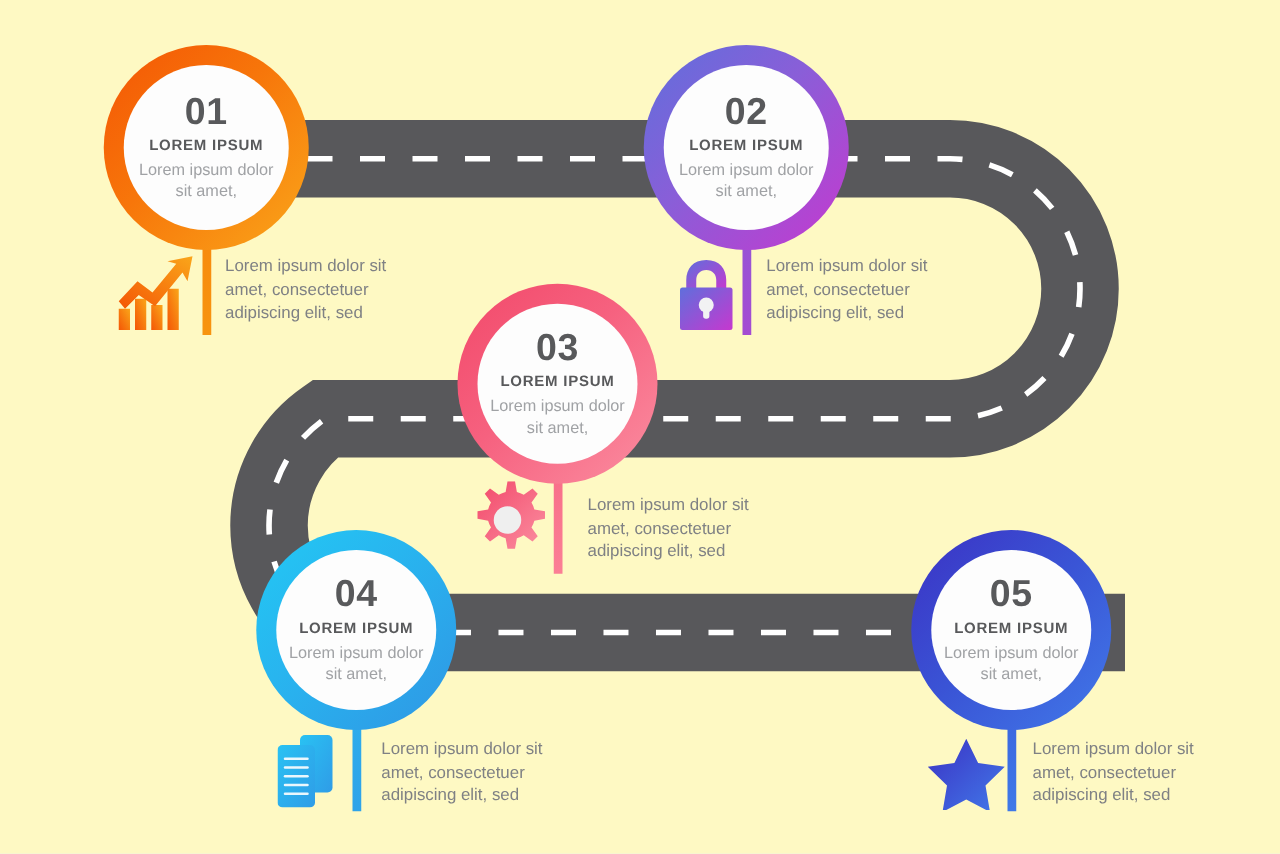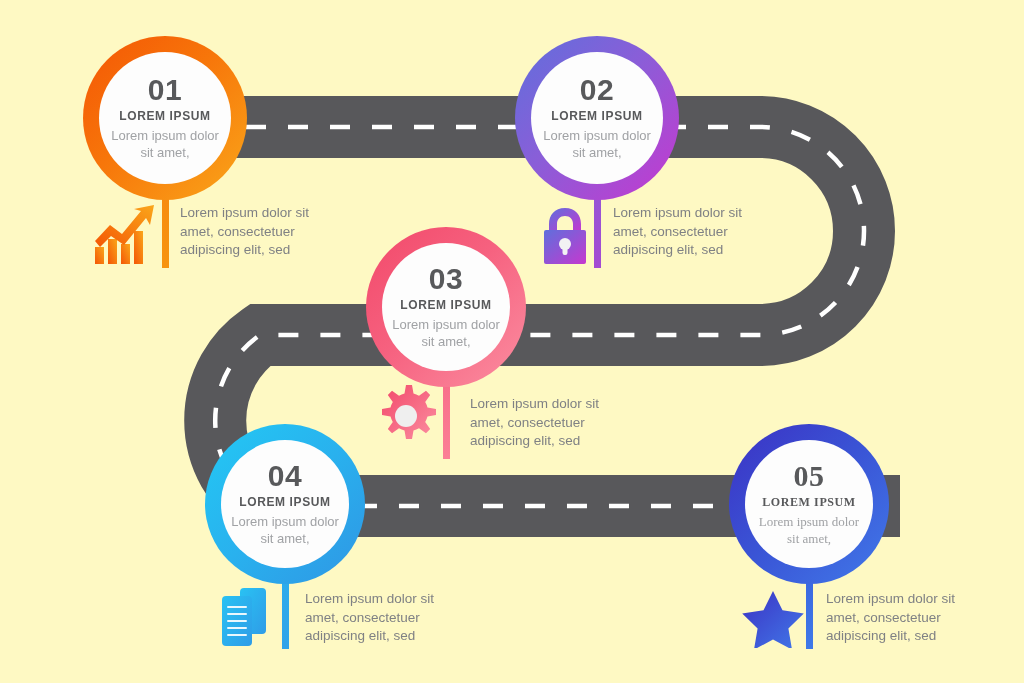--- a/index.html
+++ b/index.html
@@ -233,21 +233,21 @@
         </g>
       </g>
     </svg>
   </div>
   <div class="desc" style="left:305px; top:590px; width:145px;">Lorem ipsum dolor sit amet, consectetuer adipiscing elit, sed</div>
 
   <div class="marker" style="left:809px; top:504px;">
     <div class="pin-stem" style="top:0px; height:145px; background:linear-gradient(180deg,#3656d8,#3f79e8);"></div>
     <div class="ring" style="left:-80px; top:-80px; width:160px; height:160px;
                 background:linear-gradient(135deg,#3b32c4 0%,#3a55d6 50%,#4179e9 100%);"></div>
-    <div class="ring-inner" style="left:-64px; top:-64px; width:128px; height:128px; padding:0 8px;font-family:Liberation Serif, serif;">
+    <div class="ring-inner" style="left:-64px; top:-64px; width:128px; height:128px; padding:0 8px;">
       <div class="num">05</div>
       <div class="sub">LOREM IPSUM</div>
       <div class="blurb">Lorem ipsum dolor sit amet,</div>
     </div>
   </div>
   <div class="icon" style="left:742px; top:590px;">
     <svg width="62" height="58" viewBox="0 0 62 58">
       <defs>
           <linearGradient id="g5" x1="0" y1="0" x2="1" y2="1">
         <stop offset="0" stop-color="#3b32c4"></stop>

